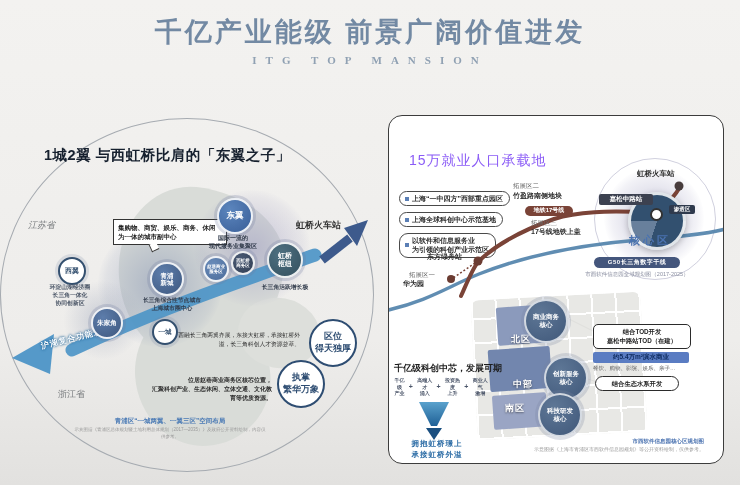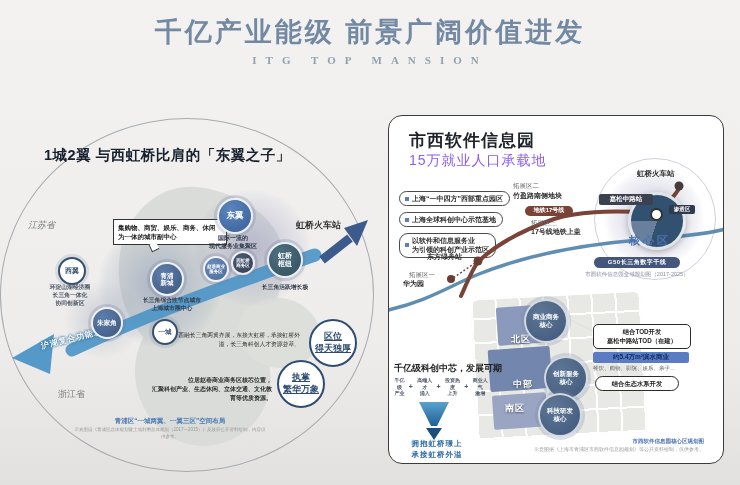--- a/index.html
+++ b/index.html
@@ -30,21 +30,21 @@
         box-shadow:0 0 0 3px rgba(110,125,160,.18);}
   .sub-lbl{font-size:6px;font-weight:bold;color:#323c4c;line-height:1.35;}
   .geo-lbl{font-size:9px;color:#76797c;}
   .callout{left:113px;top:219px;width:104px;background:#fff;border:1px solid #333;
            font-size:6.5px;font-weight:bold;color:#222;line-height:1.4;padding:3px 4px;}
   .callout-tail{left:150px;top:243px;width:7px;height:7px;background:#fff;border-right:1px solid #333;
                 border-bottom:1px solid #333;transform:rotate(65deg);}
   .axis-text{left:40px;top:331px;transform:rotate(-14deg);color:#fff;font-size:8px;font-weight:bold;
              letter-spacing:1px;text-shadow:0 0 3px #1f6396,0 0 2px #1f6396;}
   .badge{border-radius:50%;background:#fff;border:2px solid #2e4d72;color:#2e4d72;font-weight:bold;
-         display:flex;align-items:center;justify-content:center;text-align:center;font-size:9px;line-height:1.3;text-decoration:underline;}
+         display:flex;align-items:center;justify-content:center;text-align:center;font-size:9px;line-height:1.3;}
   .para{color:#2c2c2c;line-height:1.5;}
   .cap-blue{color:#4a7ab5;font-weight:bold;font-size:6.5px;}
   .cap-note{color:#9a9a9a;font-size:4.5px;line-height:1.5;}
 
   
   #card{left:388px;top:115px;width:334px;height:347px;background:#fff;border:1.5px solid #3c3c3c;
         border-radius:14px;overflow:hidden;}
   .r-title{left:20px;top:13px;font-size:17px;font-weight:bold;color:#20242a;letter-spacing:1px;}
   .r-sub{left:20px;top:36px;font-size:14px;color:#8b5cf6;letter-spacing:1px;}
   .pill{border:1px solid #4a4a4a;border-radius:9px;background:#fff;padding:2px 6px 2px 5px;
@@ -155,21 +155,20 @@
 得天独厚</div>
     <div class="abs badge pre" style="left:277px;top:360px;width:44px;height:44px;">执掌
 繁华万象</div>
 
     <div class="abs cap-blue ctr" style="left:90px;top:417px;width:160px;">青浦区“一城两翼、一翼三区”空间布局</div>
     <div class="abs cap-note ctr" style="left:74px;top:427px;width:192px;">示意图据《青浦区总体规划暨土地利用总体规划（2017—2035）》及政府公开资料绘制，内容仅供参考。</div>
   </div>
 
   <div id="card" class="abs">
 
-    <div class="abs r-title">市西软件信息园</div>
     <div class="abs r-sub">15万就业人口承载地</div>
 
     <div class="abs pill" style="left:10px;top:75px;">
       <span class="sq"></span>
       <span>上海“一中四方”西部重点园区</span>
     </div>
     <div class="abs pill" style="left:10px;top:96px;">
       <span class="sq"></span>
       <span>上海全球科创中心示范基地</span>
     </div>

